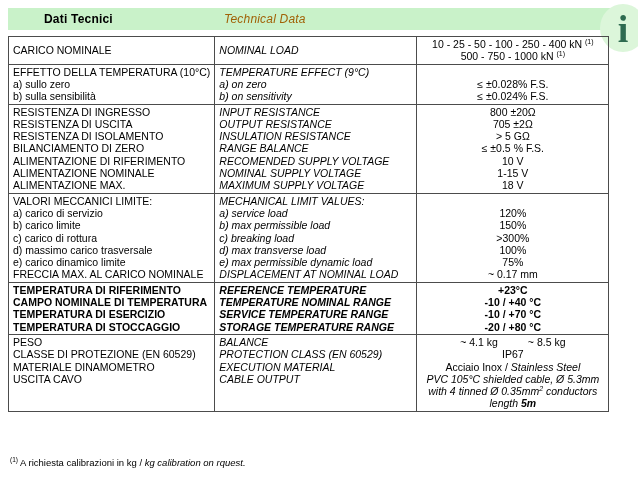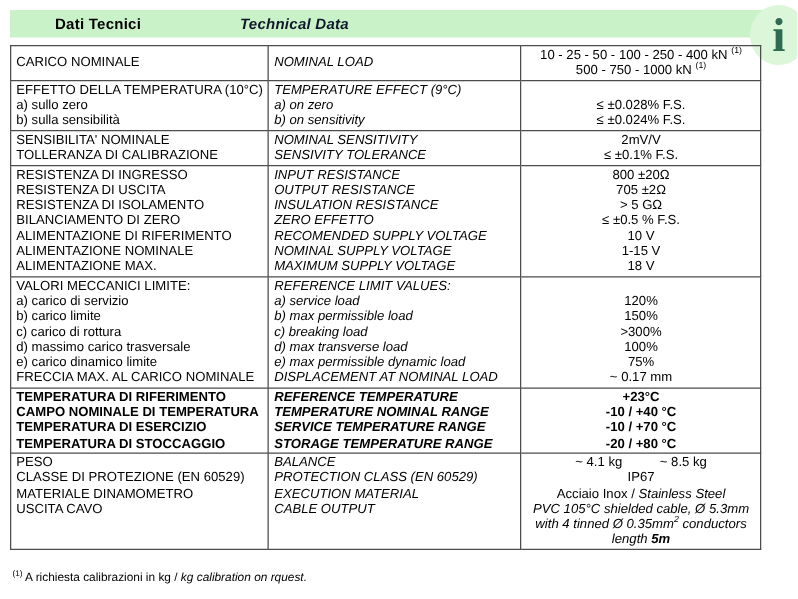--- a/index.html
+++ b/index.html
@@ -6,21 +6,21 @@
   .page{
     position:relative;width:638px;height:479px;background:#ffffff;
     font-family:"Liberation Sans",sans-serif;color:#000;overflow:hidden;
   }
   
   .banner{
     position:absolute;left:8px;top:8px;width:604px;height:22px;
     background:#c9f2c9;display:flex;align-items:center;
   }
   .title-it{font-size:12px;font-weight:bold;margin-left:36px;letter-spacing:.2px;}
-  .title-en{position:absolute;left:184px;font-size:12px;font-weight:bold;font-style:italic;color:#0f172a;letter-spacing:.2px;}
+  .title-en{position:absolute;left:216px;font-size:12px;font-weight:normal;font-style:italic;color:#a16207;letter-spacing:.2px;}
   
   .info-badge{
     position:absolute;left:600px;top:4px;width:46px;height:48px;border-radius:50%;
     background:#dcf6da;display:flex;align-items:center;justify-content:center;
   }
   .info-glyph{
     font-family:"Liberation Serif",serif;font-weight:bold;font-style:normal;
     font-size:38px;line-height:40px;color:#2e6b50;margin-top:2px;
   }
   
@@ -95,49 +95,35 @@
             <div class="ln">TEMPERATURE EFFECT (9°C)</div>
             <div class="ln">a) on zero</div>
             <div class="ln">b) on sensitivity</div>
           </td>
         <td class="val">
             <div class="ln"></div>
             <div class="ln">≤ ±0.028% F.S.</div>
             <div class="ln">≤ ±0.024% F.S.</div>
           </td>
       </tr>
-      <tr class="r3">
-        <td class="it">
-            <div class="ln">SENSIBILITA' NOMINALE</div>
-            <div class="ln">TOLLERANZA DI CALIBRAZIONE</div>
-          </td>
-        <td class="en">
-            <div class="ln">NOMINAL SENSITIVITY</div>
-            <div class="ln">SENSIVITY TOLERANCE</div>
-          </td>
-        <td class="val">
-            <div class="ln">2mV/V</div>
-            <div class="ln">≤ ±0.1% F.S.</div>
-          </td>
-      </tr>
       <tr class="r4">
         <td class="it">
             <div class="ln">RESISTENZA DI INGRESSO</div>
             <div class="ln">RESISTENZA DI USCITA</div>
             <div class="ln">RESISTENZA DI ISOLAMENTO</div>
             <div class="ln">BILANCIAMENTO DI ZERO</div>
             <div class="ln">ALIMENTAZIONE DI RIFERIMENTO</div>
             <div class="ln">ALIMENTAZIONE NOMINALE</div>
             <div class="ln">ALIMENTAZIONE MAX.</div>
           </td>
         <td class="en">
             <div class="ln">INPUT RESISTANCE</div>
             <div class="ln">OUTPUT RESISTANCE</div>
             <div class="ln">INSULATION RESISTANCE</div>
-            <div class="ln">ZERO EFFETTO</div>
+            <div class="ln">RANGE BALANCE</div>
             <div class="ln">RECOMENDED SUPPLY VOLTAGE</div>
             <div class="ln">NOMINAL SUPPLY VOLTAGE</div>
             <div class="ln">MAXIMUM SUPPLY VOLTAGE</div>
           </td>
         <td class="val">
             <div class="ln">800 ±20Ω</div>
             <div class="ln">705 ±2Ω</div>
             <div class="ln">&gt; 5 GΩ</div>
             <div class="ln">≤ ±0.5 % F.S.</div>
             <div class="ln">10 V</div>
@@ -149,21 +135,21 @@
         <td class="it">
             <div class="ln">VALORI MECCANICI LIMITE:</div>
             <div class="ln">a) carico di servizio</div>
             <div class="ln">b) carico limite</div>
             <div class="ln">c) carico di rottura</div>
             <div class="ln">d) massimo carico trasversale</div>
             <div class="ln">e) carico dinamico  limite</div>
             <div class="ln">FRECCIA MAX. AL CARICO NOMINALE</div>
           </td>
         <td class="en">
-            <div class="ln">REFERENCE LIMIT VALUES:</div>
+            <div class="ln">MECHANICAL LIMIT VALUES:</div>
             <div class="ln">a) service load</div>
             <div class="ln">b) max permissible load</div>
             <div class="ln">c) breaking load</div>
             <div class="ln">d) max transverse load</div>
             <div class="ln">e) max permissible dynamic load</div>
             <div class="ln">DISPLACEMENT AT NOMINAL LOAD</div>
           </td>
         <td class="val">
             <div class="ln"></div>
             <div class="ln">120%</div>

